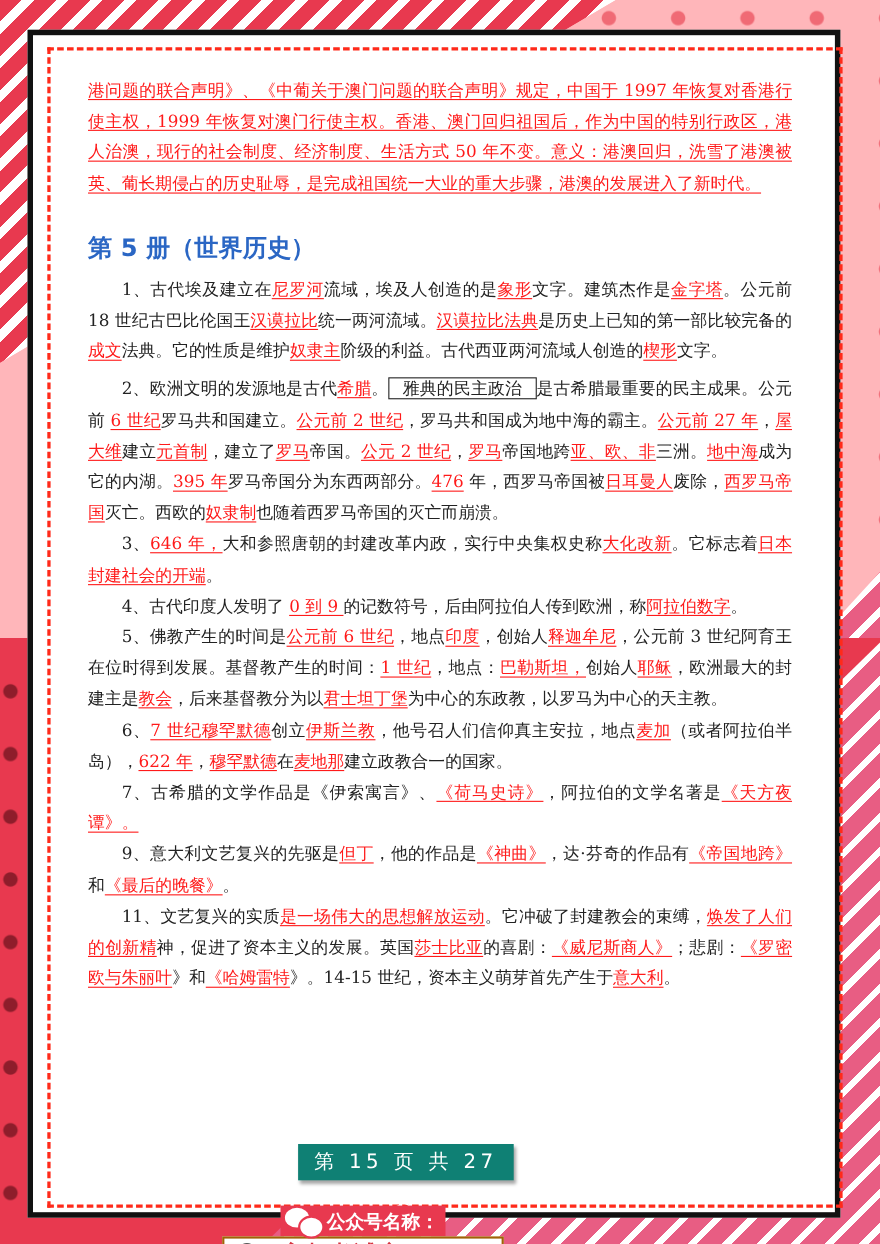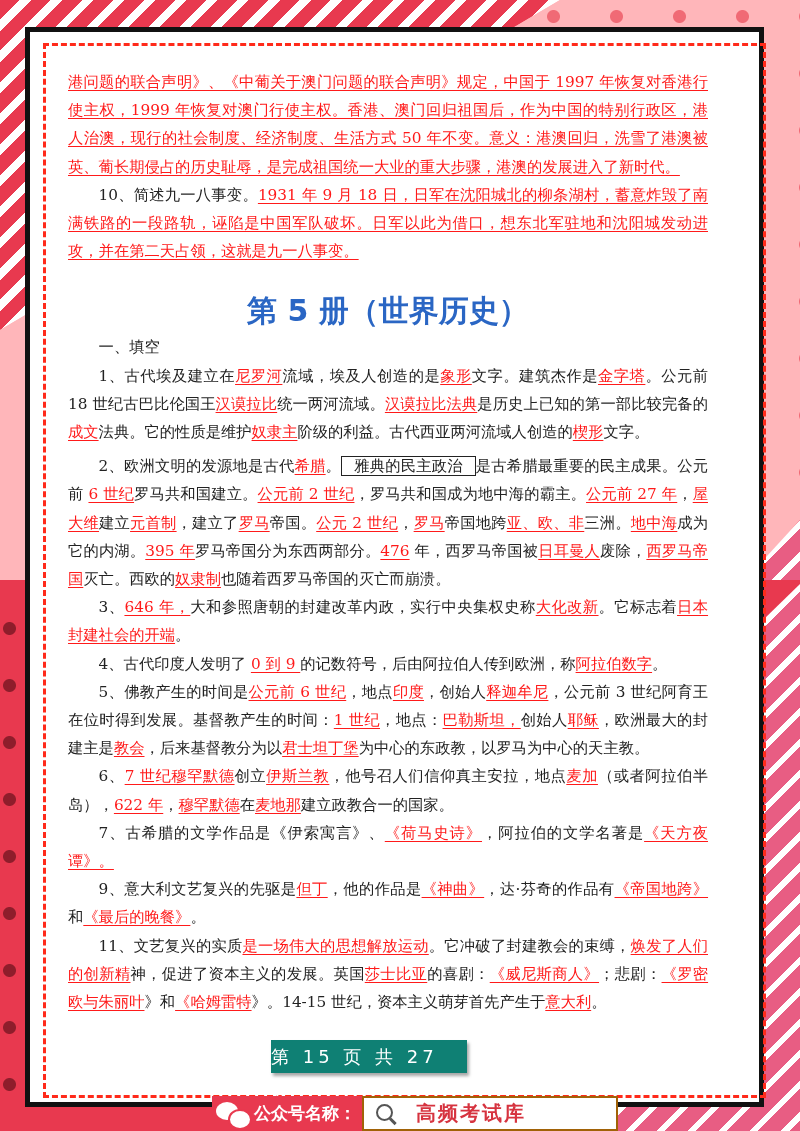--- a/index.html
+++ b/index.html
@@ -37,41 +37,41 @@
     position: absolute; left: 25px; top: 27px; width: 739px; height: 1080px;
     background: #ffffff; border: 5px solid #111111; box-sizing: border-box;
     z-index: 2;
   }
   .dashed {
     position: absolute; left: 43px; top: 43px; width: 723px; height: 1055px;
     border: 3px dashed #ff2a1a; box-sizing: border-box; z-index: 3;
     pointer-events: none;
   }
   .content {
-    position: absolute; left: 68px; top: 68px; width: 640px; z-index: 4;
+    position: absolute; left: 80px; top: 68px; width: 640px; z-index: 4;
     font-size: 15.3px; line-height: 28.2px; color: #222222;
     text-align: justify;
   }
   .content p { margin: 0; }
   .indent { text-indent: 2em; }
   .ans { color: #ff1a1a; text-decoration: underline; text-underline-offset: 3px; }
   .boxed { border: 1.5px solid #222; padding: 0 12px; }
   .section-title {
-    text-align: center; color: #2a66c4; font-family: "DejaVu Sans", sans-serif;
-    font-size: 30px; font-weight: bold; margin: 28px 0 4px 0; line-height: 36px;
+    color: #2a66c4; font-family: "DejaVu Sans", sans-serif;
+    font-size: 22px; font-weight: bold; margin: 28px 0 4px 0; line-height: 36px;
   }
   .pager {
     position: absolute; left: 271px; top: 1040px; width: 196px; height: 33px;
     background: #0f8074; color: #ffffff; z-index: 5;
-    font-family: "DejaVu Sans", sans-serif; font-size: 18px; 
+    font-family: "DejaVu Sans", sans-serif; font-size: 18px; text-align: center;
     line-height: 33px; letter-spacing: 4px; box-shadow: 2px 3px 3px rgba(0,0,0,0.35);
   }
   .banner {
-    position: absolute; left: 212px; top: 1096px; height: 35px; z-index: 6;
-    display: flex; align-items: center;
+    position: absolute; left: 202px; top: 1096px; height: 35px; z-index: 6;
+    display: flex; align-items: center; flex-direction: column;
   }
   .banner-left {
     background: #e8394f; height: 35px; display: flex; align-items: center;
     padding: 0 6px 0 4px; color: #ffffff; font-family: "DejaVu Sans", sans-serif;
     font-weight: bold; font-size: 17px;
   }
   .wechat { width: 34px; height: 28px; position: relative; margin-right: 4px; }
   .bubble1 { position: absolute; left: 0; top: 2px; width: 22px; height: 18px; background: #fff; border-radius: 50%; }
   .bubble2 { position: absolute; left: 12px; top: 9px; width: 20px; height: 17px; background: #fff; border-radius: 50%; border: 2px solid #e8394f; }
   .banner-right {
@@ -89,24 +89,22 @@
 <div class="bg-tl"></div>
 <div class="bg-tr"></div>
 <div class="bg-br"></div>
 <div class="bg-bl"></div>
 
 <div class="paper"></div>
 <div class="dashed"></div>
 
 <div class="content">
   <p><span class="ans">港问题的联合声明》、《中葡关于澳门问题的联合声明》规定，中国于 1997 年恢复对香港行使主权，1999 年恢复对澳门行使主权。香港、澳门回归祖国后，作为中国的特别行政区，港人治澳，现行的社会制度、经济制度、生活方式 50 年不变。意义：港澳回归，洗雪了港澳被英、葡长期侵占的历史耻辱，是完成祖国统一大业的重大步骤，港澳的发展进入了新时代。</span></p>
-  <p class="indent"><span>10、简述九一八事变。</span><span class="ans">1931 年 9 月 18 日，日军在沈阳城北的柳条湖村，蓄意炸毁了南满铁路的一段路轨，诬陷是中国军队破坏。日军以此为借口，想东北军驻地和沈阳城发动进攻，并在第二天占领，这就是九一八事变。</span></p>
 
   <div class="section-title">第 5 册（世界历史）</div>
-  <p class="indent">一、填空</p>
 
   <div id="items">
       <p class="indent"><span>1、古代埃及建立在</span><span class="ans">尼罗河</span><span>流域，埃及人创造的是</span><span class="ans">象形</span><span>文字。建筑杰作是</span><span class="ans">金字塔</span><span>。公元前 18 世纪古巴比伦国王</span><span class="ans">汉谟拉比</span><span>统一两河流域。</span><span class="ans">汉谟拉比法典</span><span>是历史上已知的第一部比较完备的</span><span class="ans">成文</span><span>法典。它的性质是维护</span><span class="ans">奴隶主</span><span>阶级的利益。古代西亚两河流域人创造的</span><span class="ans">楔形</span><span>文字。</span></p>
       <p class="indent" style="margin-top: 6px;"><span>2、欧洲文明的发源地是古代</span><span class="ans">希腊</span><span>。</span><span class="boxed">雅典的民主政治</span><span>是古希腊最重要的民主成果。公元前 </span><span class="ans">6 世纪</span><span>罗马共和国建立。</span><span class="ans">公元前 2 世纪</span><span>，罗马共和国成为地中海的霸主。</span><span class="ans">公元前 27 年</span><span>，</span><span class="ans">屋大维</span><span>建立</span><span class="ans">元首制</span><span>，建立了</span><span class="ans">罗马</span><span>帝国。</span><span class="ans">公元 2 世纪</span><span>，</span><span class="ans">罗马</span><span>帝国地跨</span><span class="ans">亚、欧、非</span><span>三洲。</span><span class="ans">地中海</span><span>成为它的内湖。</span><span class="ans">395 年</span><span>罗马帝国分为东西两部分。</span><span class="ans">476</span><span> 年，西罗马帝国被</span><span class="ans">日耳曼人</span><span>废除，</span><span class="ans">西罗马帝国</span><span>灭亡。西欧的</span><span class="ans">奴隶制</span><span>也随着西罗马帝国的灭亡而崩溃。</span></p>
       <p class="indent"><span>3、</span><span class="ans">646 年，</span><span>大和参照唐朝的封建改革内政，实行中央集权史称</span><span class="ans">大化改新</span><span>。它标志着</span><span class="ans">日本封建社会的开端</span><span>。</span></p>
       <p class="indent"><span>4、古代印度人发明了 </span><span class="ans">0 到 9 </span><span>的记数符号，后由阿拉伯人传到欧洲，称</span><span class="ans">阿拉伯数字</span><span>。</span></p>
       <p class="indent"><span>5、佛教产生的时间是</span><span class="ans">公元前 6 世纪</span><span>，地点</span><span class="ans">印度</span><span>，创始人</span><span class="ans">释迦牟尼</span><span>，公元前 3 世纪阿育王在位时得到发展。基督教产生的时间：</span><span class="ans">1 世纪</span><span>，地点：</span><span class="ans">巴勒斯坦，</span><span>创始人</span><span class="ans">耶稣</span><span>，欧洲最大的封建主是</span><span class="ans">教会</span><span>，后来基督教分为以</span><span class="ans">君士坦丁堡</span><span>为中心的东政教，以罗马为中心的天主教。</span></p>
       <p class="indent"><span>6、</span><span class="ans">7 世纪穆罕默德</span><span>创立</span><span class="ans">伊斯兰教</span><span>，他号召人们信仰真主安拉，地点</span><span class="ans">麦加</span><span>（或者阿拉伯半岛），</span><span class="ans">622 年</span><span>，</span><span class="ans">穆罕默德</span><span>在</span><span class="ans">麦地那</span><span>建立政教合一的国家。</span></p>
       <p class="indent"><span>7、古希腊的文学作品是《伊索寓言》、</span><span class="ans">《荷马史诗》</span><span>，阿拉伯的文学名著是</span><span class="ans">《天方夜谭》。</span></p>
       <p class="indent"><span>9、意大利文艺复兴的先驱是</span><span class="ans">但丁</span><span>，他的作品是</span><span class="ans">《神曲》</span><span>，达·芬奇的作品有</span><span class="ans">《帝国地跨》</span><span>和</span><span class="ans">《最后的晚餐》</span><span>。</span></p>

